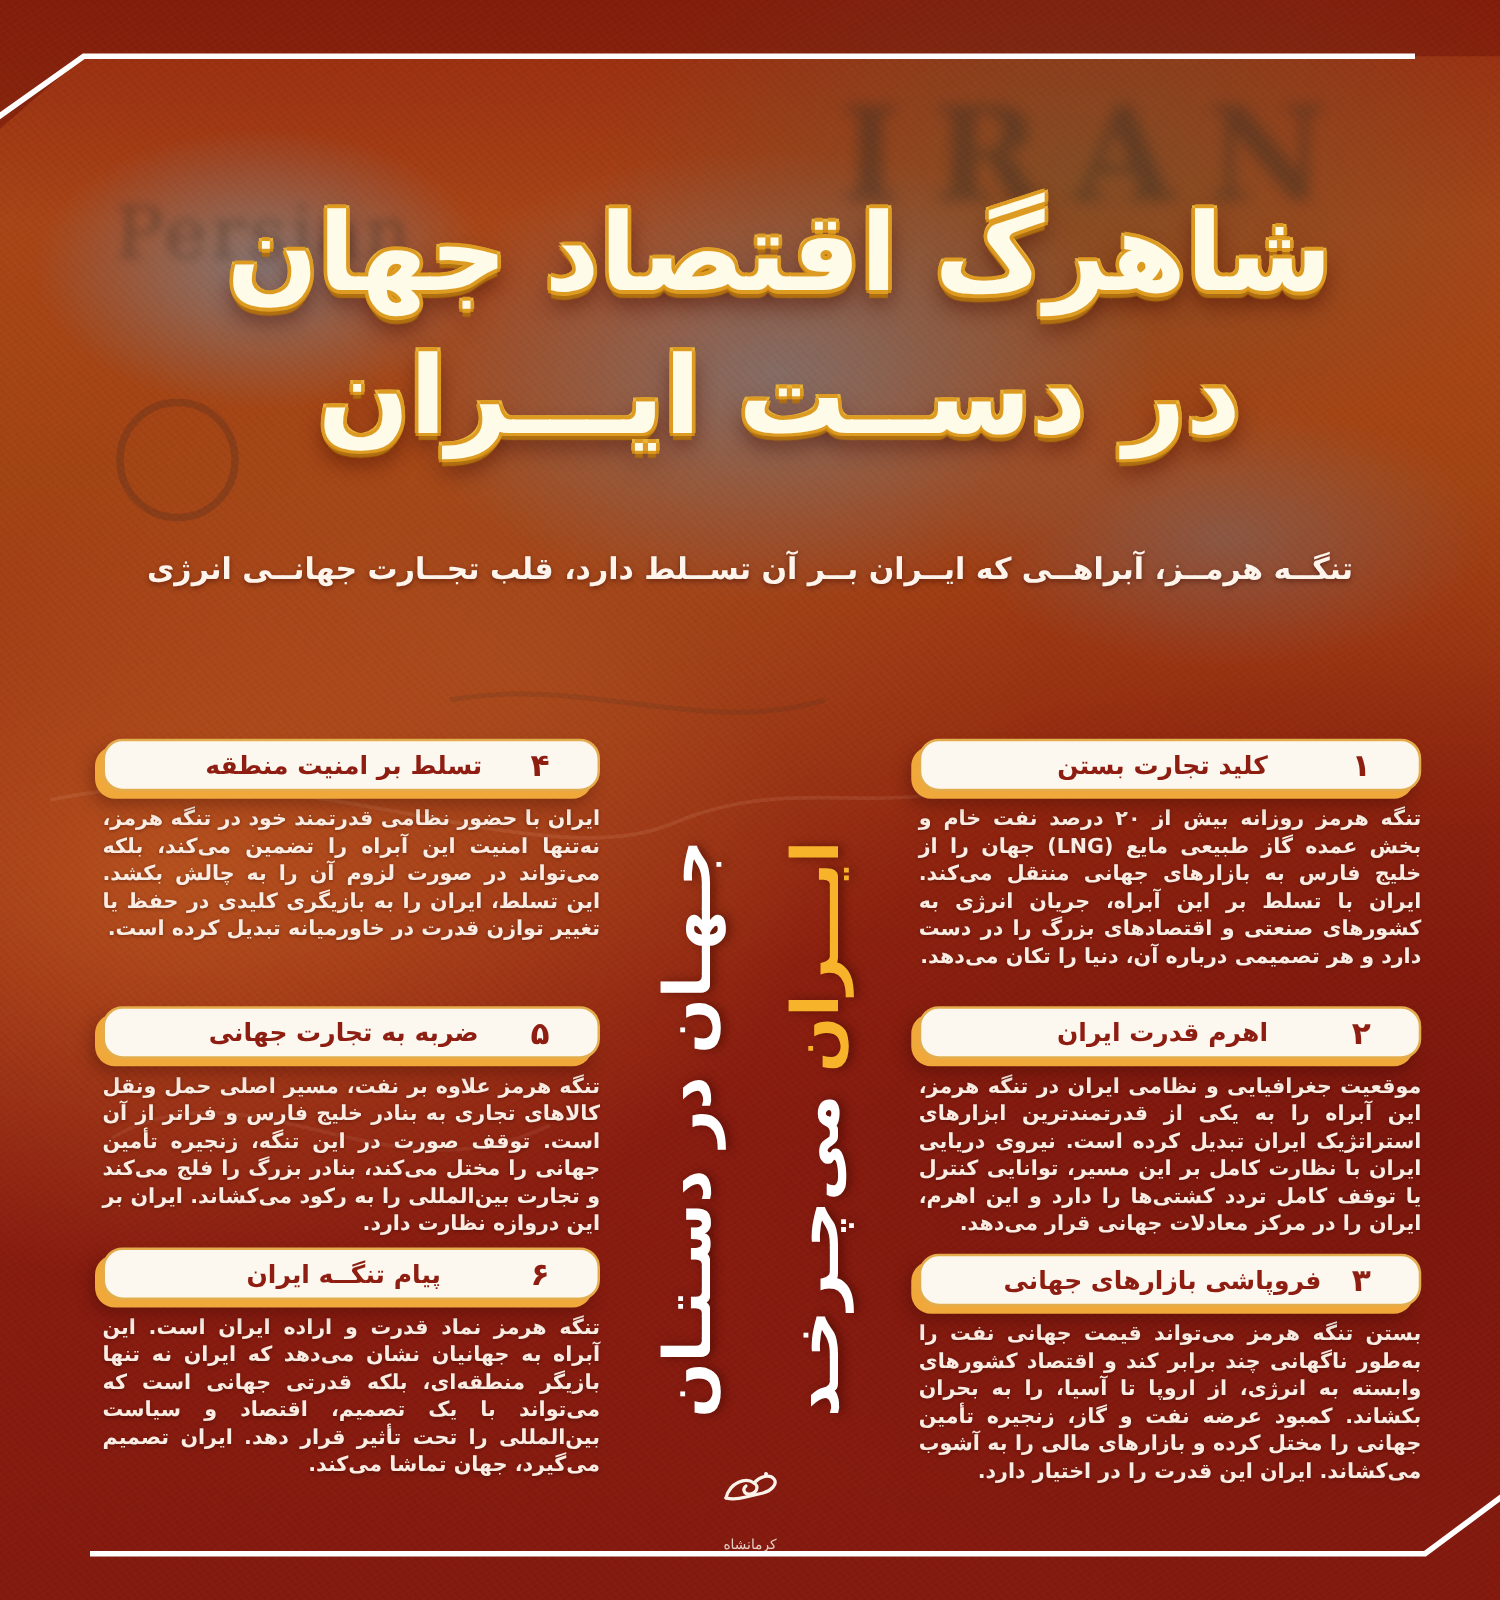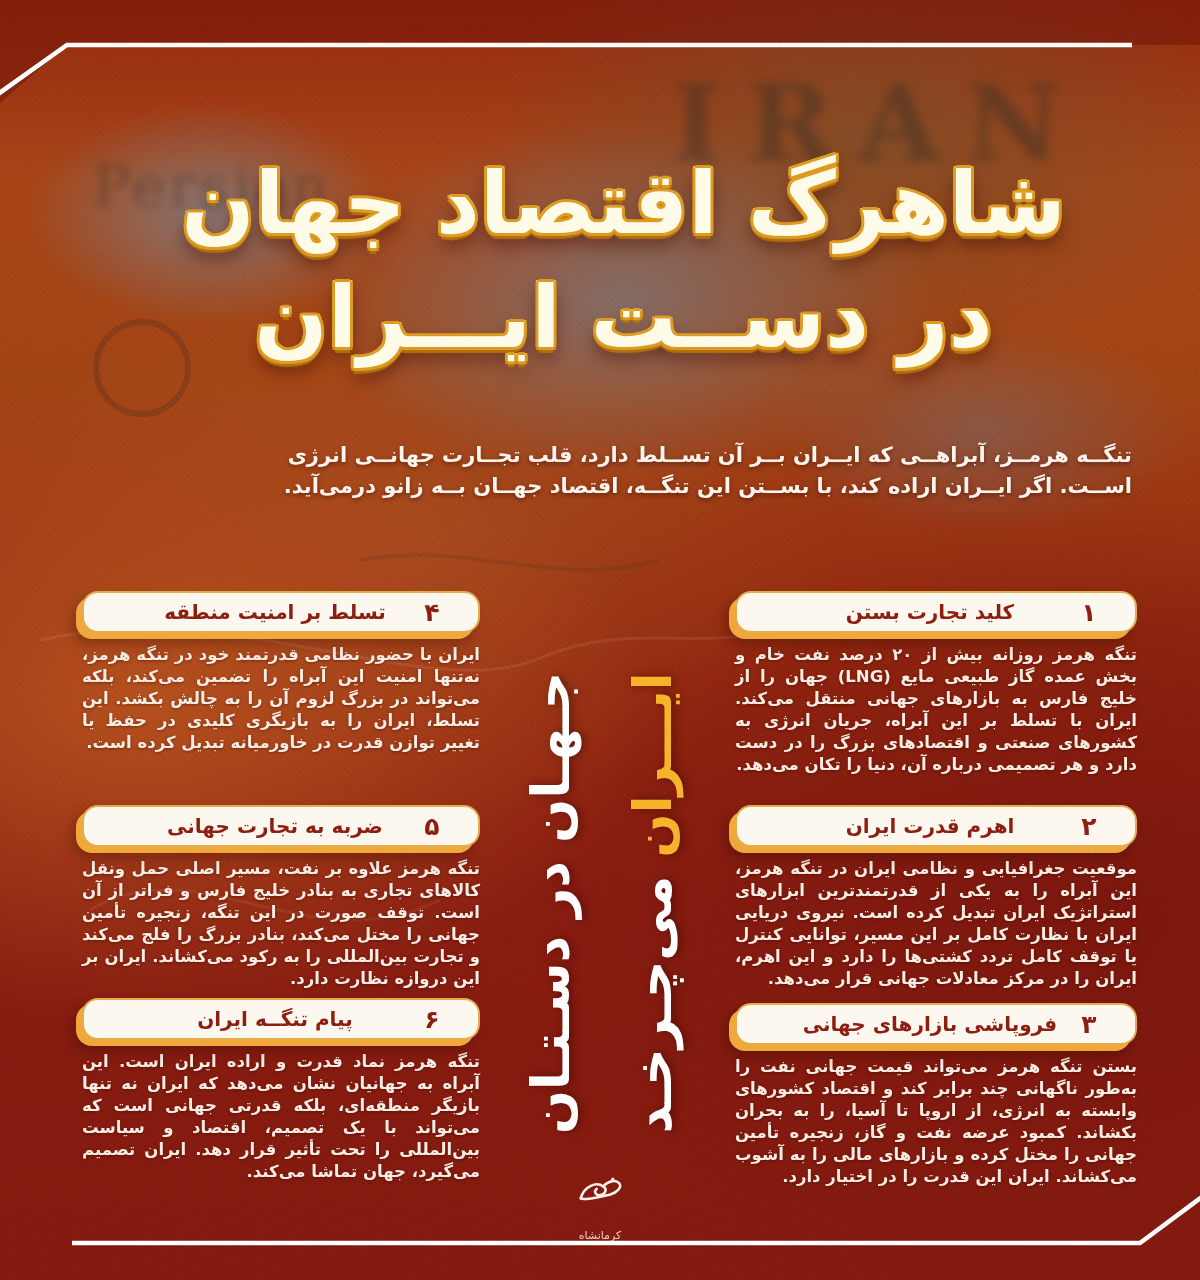--- a/index.html
+++ b/index.html
@@ -34,22 +34,22 @@
 
   .headline { position:absolute; top:146px; left:0; right:0; text-align:center;
     direction:rtl; font-weight:bold; color:#fffbe9; line-height:114px; font-size:86px;
     letter-spacing:1px;
     text-shadow:
       3px 0 0 #dd9b22, -3px 0 0 #dd9b22, 0 3px 0 #dd9b22, 0 -3px 0 #dd9b22,
       2.5px 2.5px 0 #d08a16, -2.5px 2.5px 0 #d08a16, 2.5px -2.5px 0 #e8b23a, -2.5px -2.5px 0 #e8b23a,
       0 6px 1px #b06f10, 0 10px 18px rgba(70,12,2,.65);
     margin-left: 47px;
   }
-  .intro { position:absolute; top:440px; left:68px; right:68px; text-align:right;
-    direction:rtl; color:#fdf4ec; font-weight:bold; font-size:21px; line-height:31px;
+  .intro { position:absolute; top:440px; left:68px; right:68px; text-align:center;
+    direction:rtl; color:#fdf4ec; font-weight:bold; font-size:24px; line-height:31px;
     text-shadow:0 2px 4px rgba(60,8,2,.5); }
 
   .section { position:absolute; direction:rtl; }
   .sec-r { right:63px; width:402px; }
   .sec-l { left:82px; width:398px; }
   .s-r1,.s-l1 { top:591px; } .s-r2,.s-l2 { top:805px; } .s-r3 { top:1003px; } .s-l3 { top:998px; }
   .pill { position:relative; height:42px; background:#fcf8ef; border:2px solid #e3ad4d;
     border-radius:16px; display:flex; align-items:center; padding:0 20px;
     box-shadow:-6px 6px 0 0 #f0a83a, -8px 10px 14px rgba(40,5,0,.35); }
   .pill .num { width:52px; text-align:center; font-size:25px; font-weight:bold; color:#8e1d12; }
@@ -85,21 +85,20 @@
   <div class="top-band"></div>
   <div class="grain"></div>
 
   <div class="headline">
     <div>شاهرگ اقتصاد جهان</div>
     <div>در دســت ایـــران</div>
   </div>
 
   <div class="intro">
     <div>تنگــه هرمــز، آبراهــی که ایــران بــر آن تســلط دارد، قلب تجــارت جهانــی انرژی</div>
-    <div>اســت. اگر ایــران اراده کند، با بســتن این تنگــه، اقتصاد جهــان بــه زانو درمی‌آید.</div>
   </div>
 
   <div class="section sec-r s-r1">
     <div class="pill">
       <span class="num">۱</span>
       <span class="ttl">کلید تجارت بستن</span>
     </div>
     <div class="body-txt">تنگه هرمز روزانه بیش از ۲۰ درصد نفت خام و بخش عمده گاز طبیعی مایع (LNG) جهان را از خلیج فارس به بازارهای جهانی منتقل می‌کند. ایران با تسلط بر این آبراه، جریان انرژی به کشورهای صنعتی و اقتصادهای بزرگ را در دست دارد و هر تصمیمی درباره آن، دنیا را تکان می‌دهد.</div>
   </div>
   <div class="section sec-r s-r2">
@@ -115,21 +114,21 @@
       <span class="ttl">فروپاشی بازارهای جهانی</span>
     </div>
     <div class="body-txt">بستن تنگه هرمز می‌تواند قیمت جهانی نفت را به‌طور ناگهانی چند برابر کند و اقتصاد کشورهای وابسته به انرژی، از اروپا تا آسیا، را به بحران بکشاند. کمبود عرضه نفت و گاز، زنجیره تأمین جهانی را مختل کرده و بازارهای مالی را به آشوب می‌کشاند. ایران این قدرت را در اختیار دارد.</div>
   </div>
 
   <div class="section sec-l s-l1">
     <div class="pill">
       <span class="num">۴</span>
       <span class="ttl">تسلط بر امنیت منطقه</span>
     </div>
-    <div class="body-txt">ایران با حضور نظامی قدرتمند خود در تنگه هرمز، نه‌تنها امنیت این آبراه را تضمین می‌کند، بلکه می‌تواند در بزرگ لزوم آن را به چالش بکشد. این تسلط، ایران را به بازیگری کلیدی در حفظ یا تغییر توازن قدرت در خاورمیانه تبدیل کرده است.</div>
+    <div class="body-txt">ایران با حضور نظامی قدرتمند خود در تنگه هرمز، نه‌تنها امنیت این آبراه را تضمین می‌کند، بلکه می‌تواند در صورت لزوم آن را به چالش بکشد. این تسلط، ایران را به بازیگری کلیدی در حفظ یا تغییر توازن قدرت در خاورمیانه تبدیل کرده است.</div>
   </div>
   <div class="section sec-l s-l2">
     <div class="pill">
       <span class="num">۵</span>
       <span class="ttl">ضربه به تجارت جهانی</span>
     </div>
     <div class="body-txt">تنگه هرمز علاوه بر نفت، مسیر اصلی حمل ونقل کالاهای تجاری به بنادر خلیج فارس و فراتر از آن است. توقف صورت در این تنگه، زنجیره تأمین جهانی را مختل می‌کند، بنادر بزرگ را فلج می‌کند و تجارت بین‌المللی را به رکود می‌کشاند. ایران بر این دروازه نظارت دارد.</div>
   </div>
   <div class="section sec-l s-l3">
     <div class="pill">

